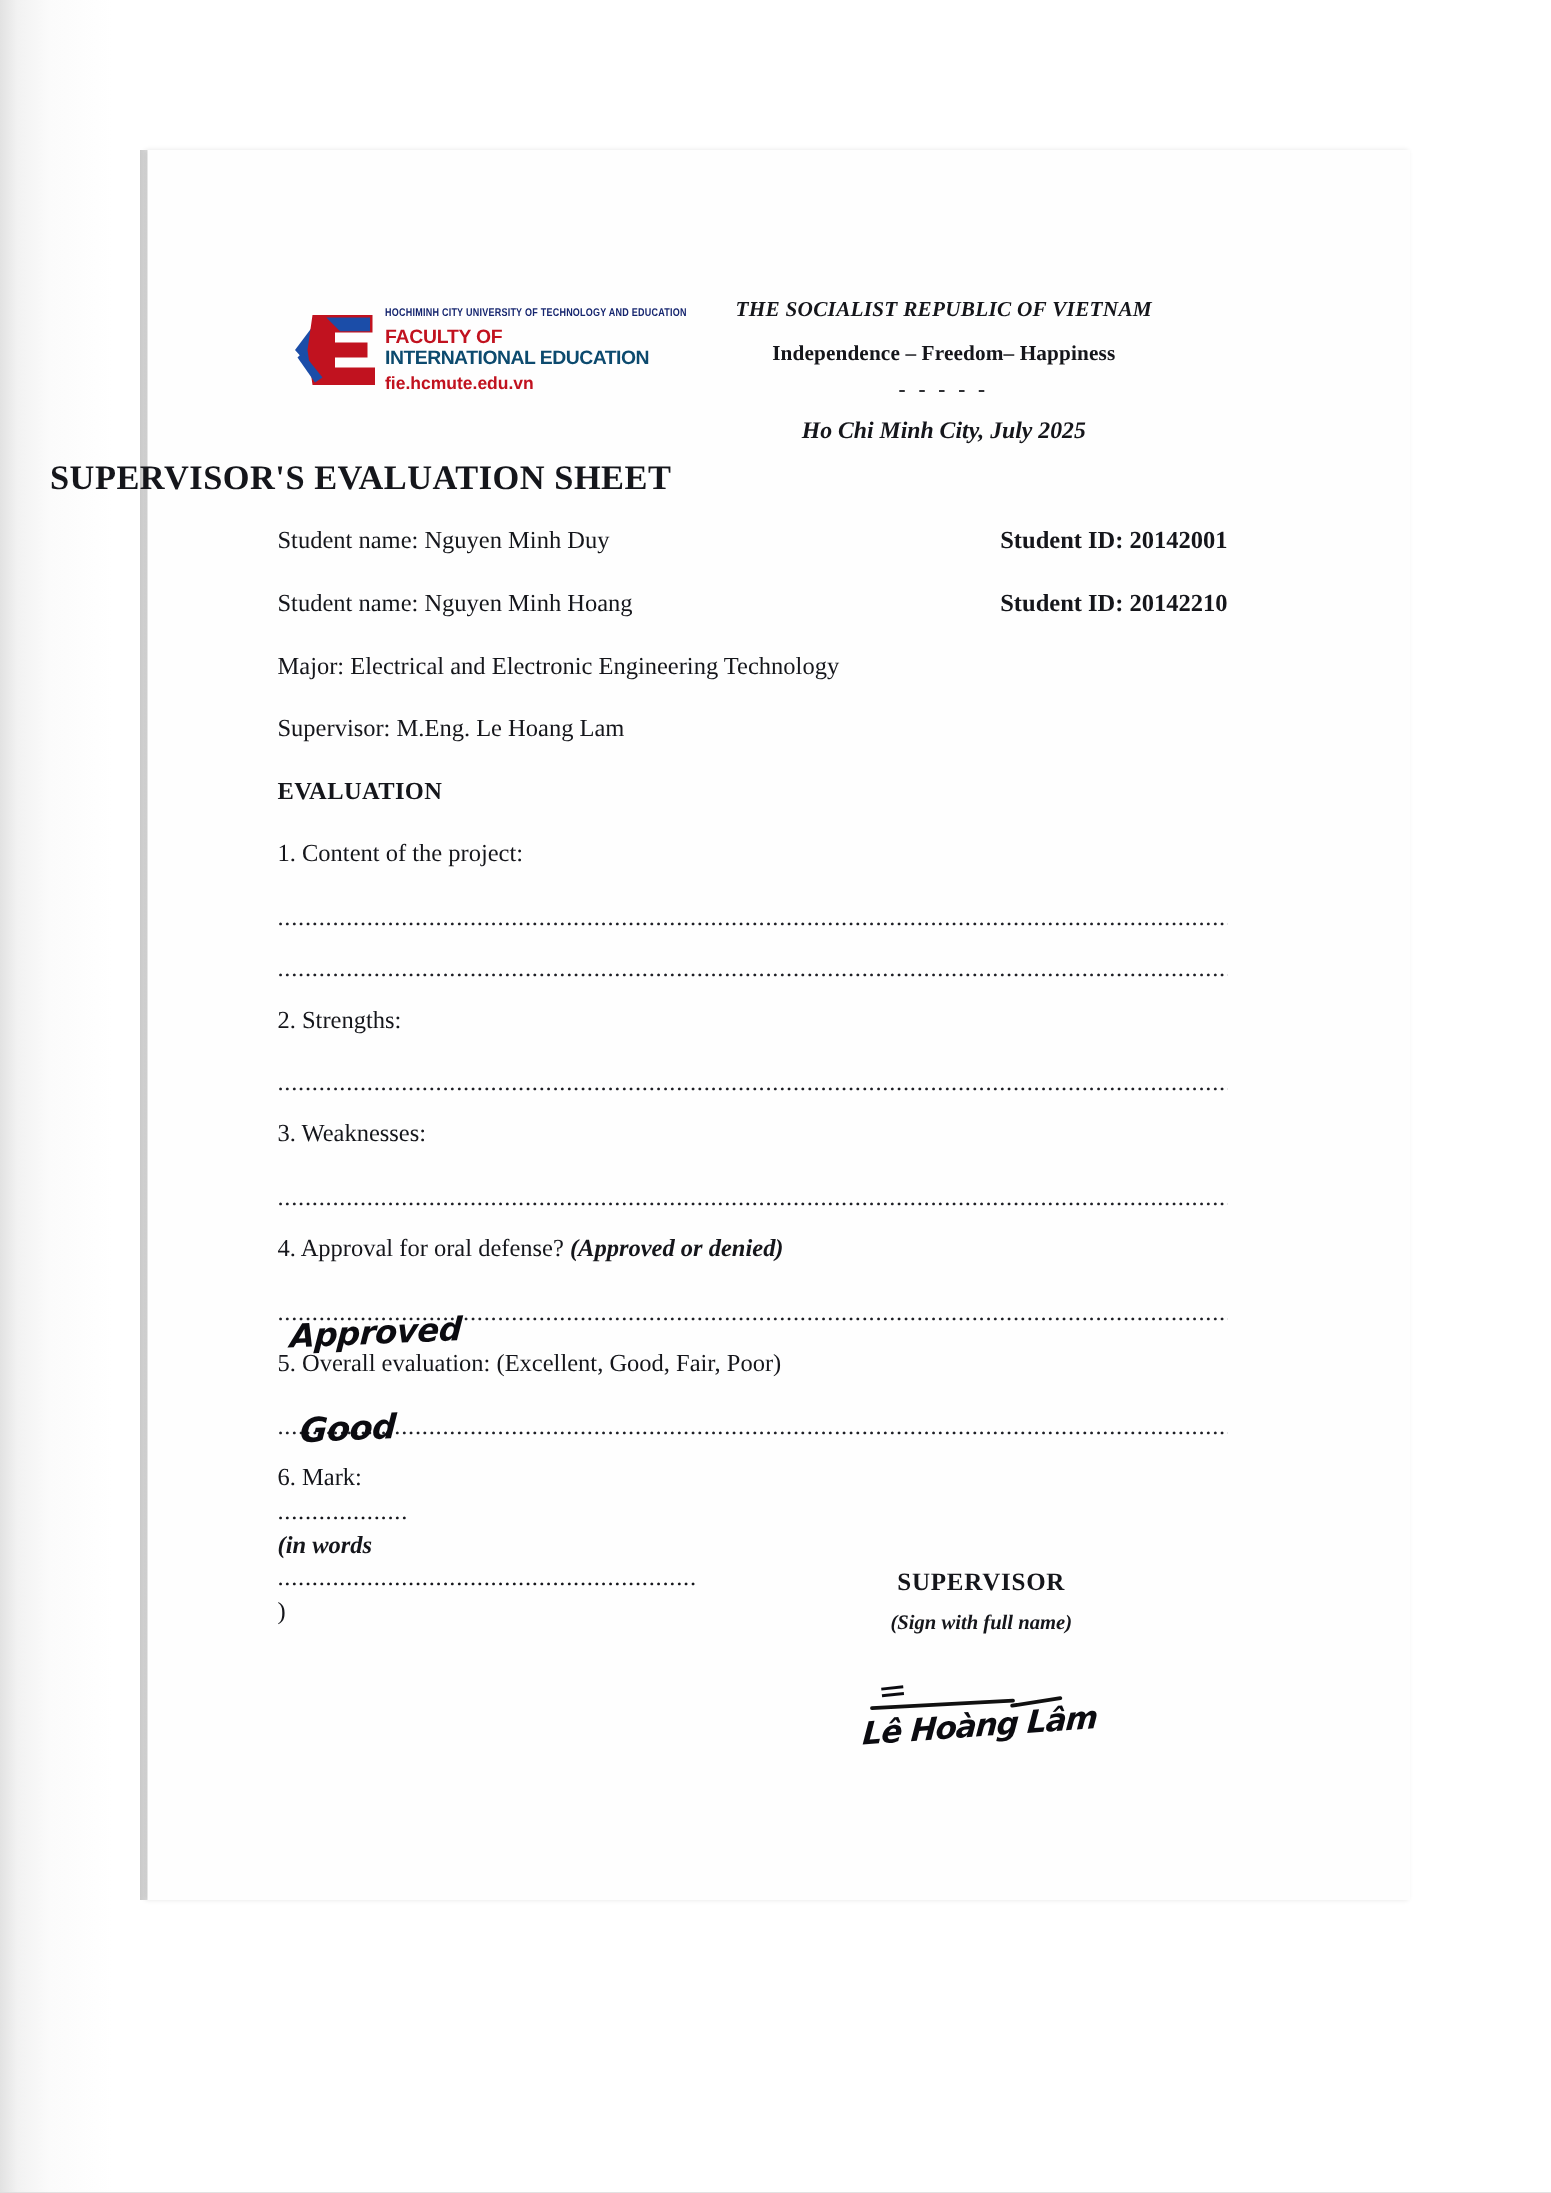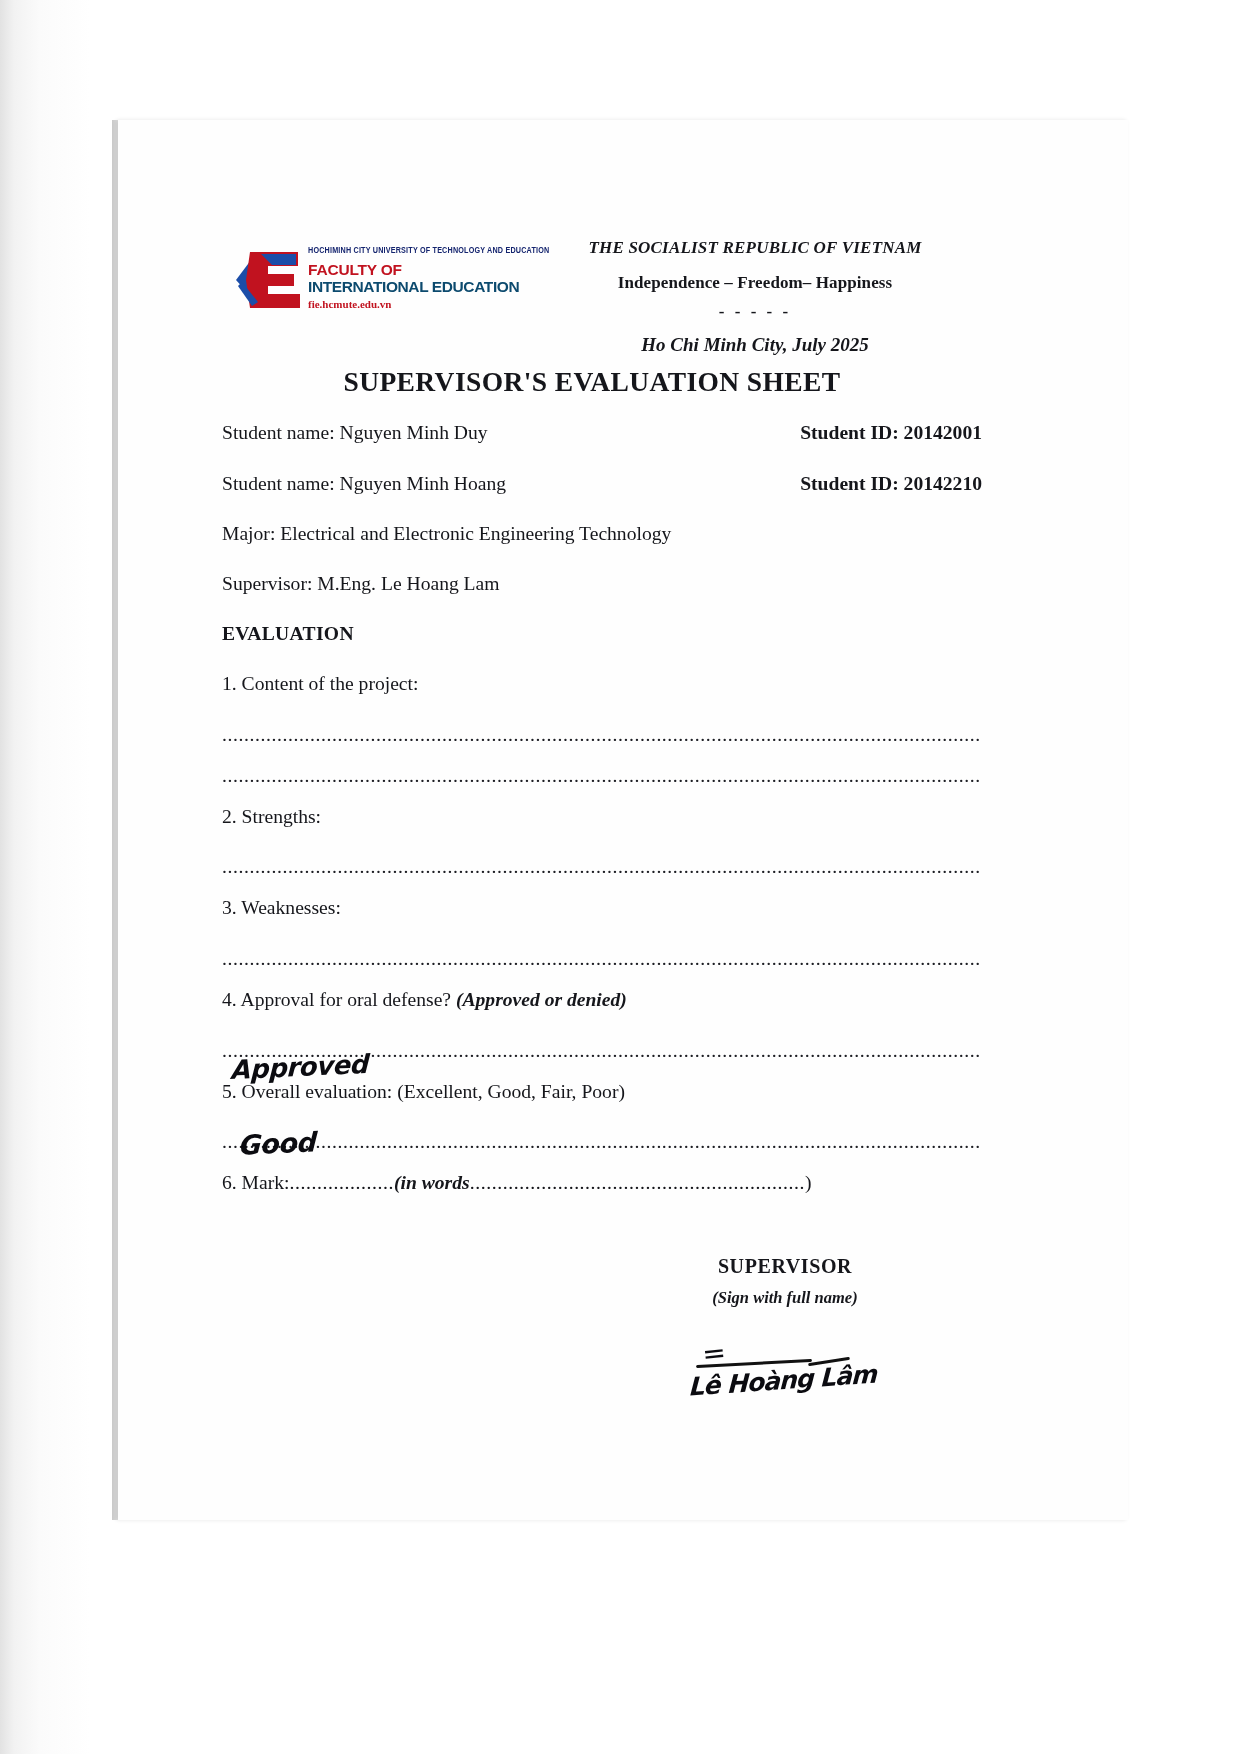--- a/index.html
+++ b/index.html
@@ -89,22 +89,22 @@
     font-family: "Liberation Sans", sans-serif;
     font-size: 15.5px;
     font-weight: bold;
     color: #c1121f;
     line-height: 17px;
     margin-top: 8px;
     letter-spacing: -0.2px;
   }
   .logo-fac .l2 { color:#0c4a6e; letter-spacing:-0.4px; }
   .logo-url {
-    font-family: Liberation Serif, serif;
-    font-size: 11px;
+    font-family: Liberation Sans, sans-serif;
+    font-size: 14px;
     font-weight: bold;
     color: #c1121f;
     margin-top: 3px;
   }
 
   .nation {
     position: absolute;
     left: 545px;
     top: 238px;
     width: 420px;
@@ -138,21 +138,20 @@
     font-style: italic;
     font-weight: bold;
   }
 
   
   .doc-title {
     position: absolute;
     left: 0;
     top: 366px;
     width: 1144px;
-    text-align: center;
     font-size: 27.5px;
     font-weight: bold;
     letter-spacing: 0.4px;
     padding-left: 40px;
     box-sizing: border-box;
   }
 
   
   .body {
     position: absolute;
@@ -213,20 +212,21 @@
     font-size: 27px;
   }
 
   
   .mark-row {
     display: flex;
     align-items: baseline;
     white-space: nowrap;
     overflow: hidden;
     font-size: 19.6px;
+    flex-direction: column;
   }
   .mark-row .dotseg { letter-spacing: 0.6px; }
   .mark-row .it { font-style: italic; font-weight: bold; }
 
   
   .sign-block {
     position: absolute;
     left: 620px;
     top: 1255px;
     width: 330px;

